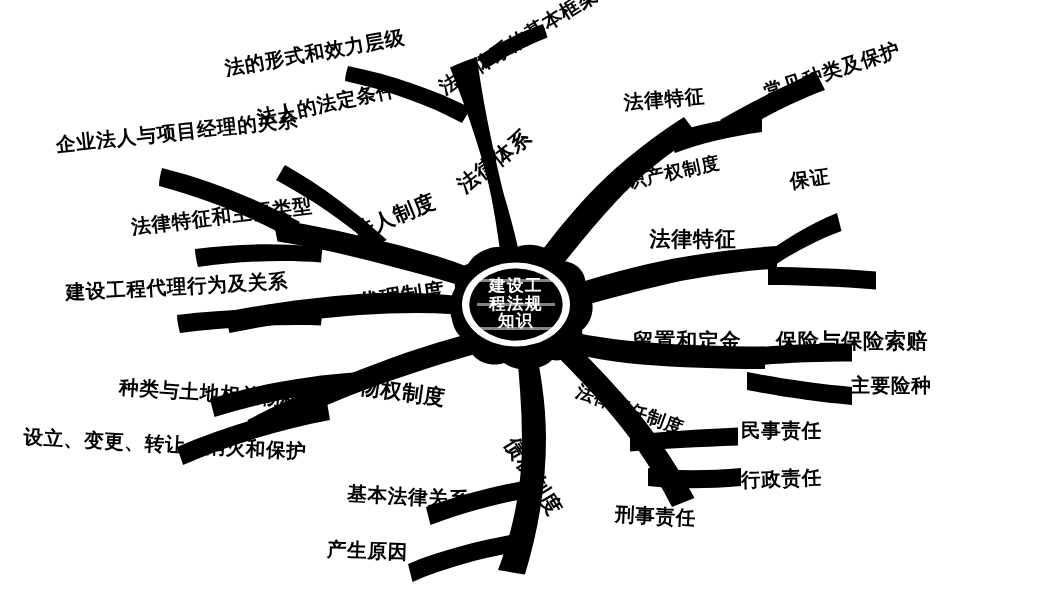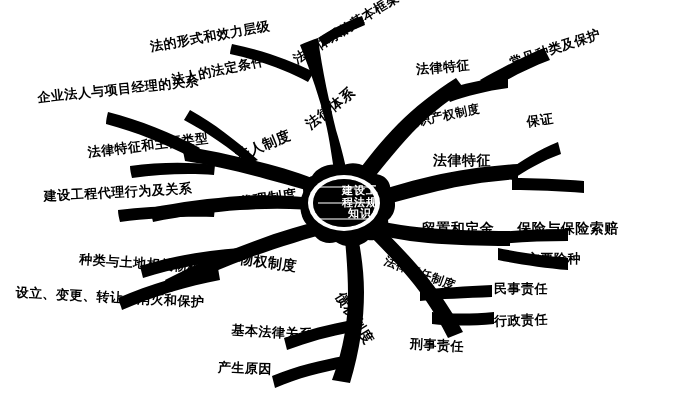--- a/index.html
+++ b/index.html
@@ -74,21 +74,21 @@
       <ellipse cx="344" cy="203" rx="31" ry="24" fill="#000000"></ellipse>
       <g fill="#ffffff" opacity="0.95">
         <path d="M318,186 h52 v2 h-52 z"></path>
         <path d="M318,202 h52 v2 h-52 z"></path>
         <path d="M318,218 h52 v2 h-52 z"></path>
       </g>
       <ellipse cx="344" cy="203" rx="31" ry="24" fill="#000000" opacity="0.45"></ellipse>
     </g>
   </svg>
 
-  <div class="center-label" style="left:328px;top:185px;width:64px;font-size:11px;">
+  <div class="center-label" style="left:312px;top:185px;width:64px;font-size:11px;">
     <div>建设工</div>
     <div>程法规</div>
     <div>知识</div>
   </div>
 
   <div class="node-label" style="left:330px;top:108px;font-size:14px;transform:translate(-50%,-50%) rotate(-38deg);">法律体系</div>
   <div class="node-label" style="left:346px;top:28px;font-size:13px;transform:translate(-50%,-50%) rotate(-32deg);">法律体系的基本框架</div>
   <div class="node-label" style="left:210px;top:36px;font-size:13px;transform:translate(-50%,-50%) rotate(-10deg);">法的形式和效力层级</div>
 
   <div class="node-label" style="left:263px;top:145px;font-size:14px;transform:translate(-50%,-50%) rotate(-22deg);">法人制度</div>
@@ -107,21 +107,21 @@
   <div class="node-label" style="left:272px;top:332px;font-size:13px;transform:translate(-50%,-50%) rotate(3deg);">基本法律关系</div>
   <div class="node-label" style="left:245px;top:368px;font-size:13px;transform:translate(-50%,-50%) rotate(2deg);">产生原因</div>
 
   <div class="node-label" style="left:420px;top:273px;font-size:12px;transform:translate(-50%,-50%) rotate(20deg);">法律责任制度</div>
   <div class="node-label" style="left:437px;top:345px;font-size:13px;transform:translate(-50%,-50%) rotate(3deg);">刑事责任</div>
   <div class="node-label" style="left:521px;top:320px;font-size:13px;transform:translate(-50%,-50%) rotate(-2deg);">行政责任</div>
   <div class="node-label" style="left:521px;top:288px;font-size:13px;transform:translate(-50%,-50%) rotate(0deg);">民事责任</div>
 
   <div class="node-label" style="left:458px;top:228px;font-size:14px;transform:translate(-50%,-50%) rotate(0deg);">留置和定金</div>
   <div class="node-label" style="left:556px;top:228px;font-size:14px;transform:translate(-50%,-50%) rotate(0deg);margin-left:12px;">保险与保险索赔</div>
-  <div class="node-label" style="left:554px;top:258px;font-size:13px;transform:translate(-50%,-50%) rotate(0deg);">主要险种</div>
+  <div class="node-label" style="left:594px;top:258px;font-size:13px;transform:translate(-50%,-50%) rotate(0deg);">主要险种</div>
 
   <div class="node-label" style="left:462px;top:160px;font-size:14px;transform:translate(-50%,-50%) rotate(0deg);">法律特征</div>
   <div class="node-label" style="left:540px;top:120px;font-size:13px;transform:translate(-50%,-50%) rotate(-8deg);">保证</div>
 
   <div class="node-label" style="left:443px;top:116px;font-size:12px;transform:translate(-50%,-50%) rotate(-12deg);">知识产权制度</div>
   <div class="node-label" style="left:443px;top:67px;font-size:13px;transform:translate(-50%,-50%) rotate(-5deg);">法律特征</div>
   <div class="node-label" style="left:555px;top:48px;font-size:13px;transform:translate(-50%,-50%) rotate(-18deg);">常见种类及保护</div>
 
 </div>
 

